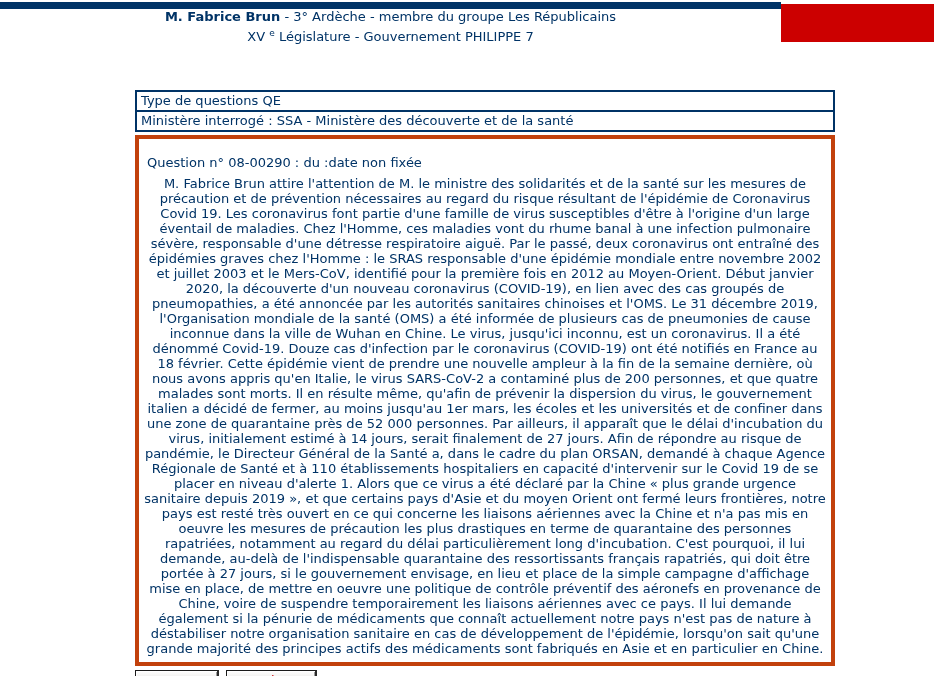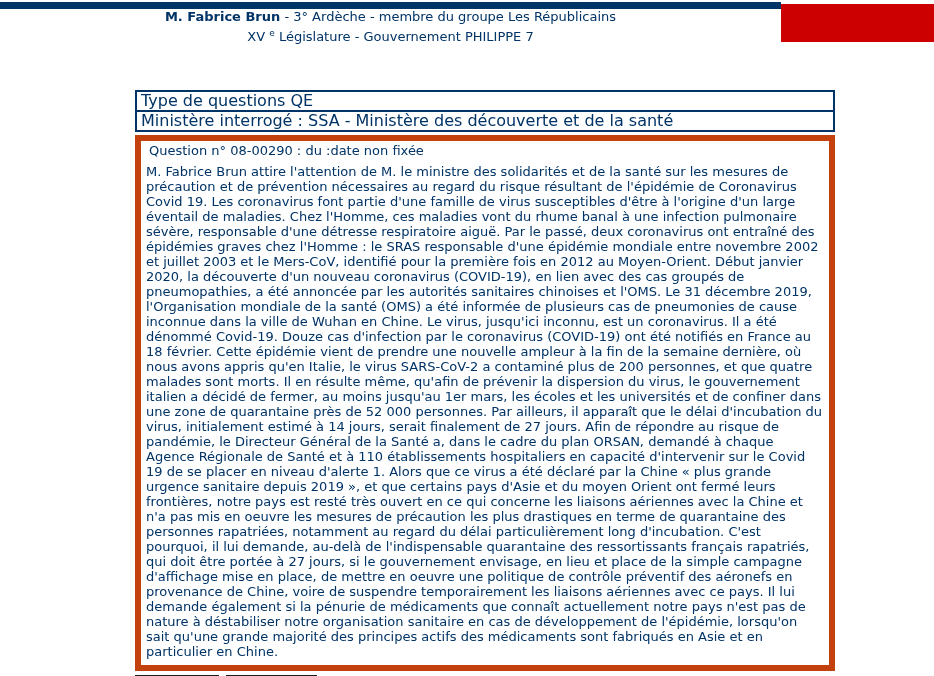--- a/index.html
+++ b/index.html
@@ -29,42 +29,42 @@
   }
   .header .bold { font-weight: bold; }
   .header sup { font-size: 9px; vertical-align: super; }
   .content {
     position: absolute; left: 135px; top: 90px;
     width: 700px;
   }
   .hdr-row {
     border: 2px solid #003366;
     color: #003366;
-    font-size: 16px;
+    font-size: 13px;
     line-height: 15px;
     padding: 1px 4px 2px 4px;
     background: #ffffff;
   }
   .hdr-row + .hdr-row { margin-top: -2px; }
   .big-box {
     margin-top: 3px;
-    border: 6px solid #c2410c;
+    border: 4px solid #c2410c;
     color: #003366;
     background: #ffffff;
-    padding: 2px 5px 6px 5px;
+    padding: 16px 5px 6px 5px;
     font-size: 13px;
   }
   .q-number {
     padding-left: 3px;
     margin-bottom: 6px;
     line-height: 15px;
   }
   .q-body {
     line-height: 15px;
-    text-align: left;
+    text-align: center;
   }
   .button-row {
     margin-top: 4px;
     display: flex;
     gap: 7px;
   }
   .btn {
     min-width: 84px;
     height: 23px;
     font-family: "DejaVu Sans", "Liberation Sans", sans-serif;

